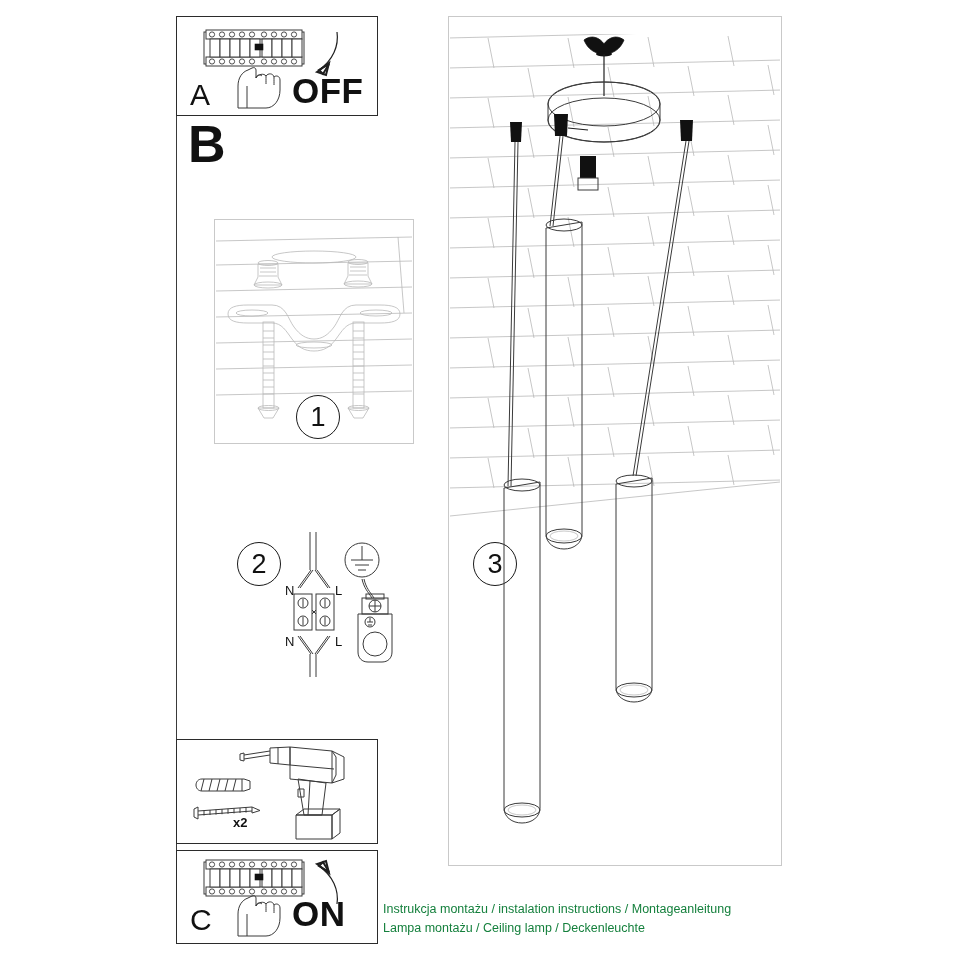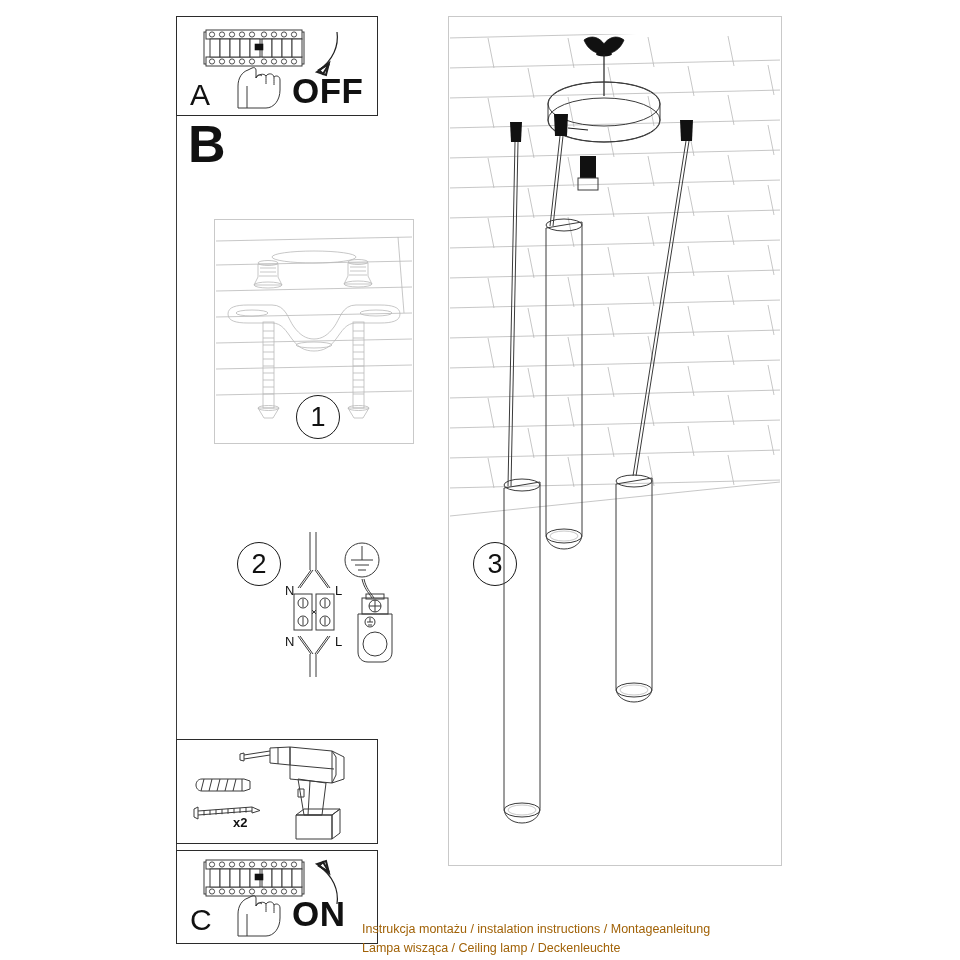--- a/index.html
+++ b/index.html
@@ -82,27 +82,26 @@
     position: absolute;
     font-size: 13px;
     font-weight: 700;
     color: #111;
     margin-top: 12px;
   }
 
   
   .footer {
     position: absolute;
-    left: 362px;
+    left: 383px;
     top: 900px;
     font-size: 12.5px;
     line-height: 1.55;
-    color: #a16207;
+    color: #15803d;
     white-space: nowrap;
-    margin-top: 20px;
   }
 
   svg { display: block; overflow: visible; }
   .ln  { fill: none; stroke: #3a3a3a; stroke-width: 1; }
   .ln-t{ fill: none; stroke: #b9b9b9; stroke-width: 0.8; }
   .ln-d{ fill: none; stroke: #1f1f1f; stroke-width: 1.2; }
   .fill-dark { fill: #111; stroke: #111; stroke-width: 0.6; }
   .fill-white { fill: #ffffff; stroke: #3a3a3a; stroke-width: 1; }
 </style>
 </head>
@@ -640,16 +639,16 @@
       <path class="ln" fill="#fff" d="M56,472 L92,466 L92,792 C92,801 84,807 74,807
                C64,807 56,801 56,792 Z"></path>
       <ellipse cx="74" cy="469" rx="18" ry="6" class="ln" fill="#fff"></ellipse>
       <ellipse cx="74" cy="794" rx="18" ry="7" class="ln" fill="#fff"></ellipse>
       <ellipse cx="74" cy="794" rx="14" ry="5" class="ln-t" fill="none"></ellipse>
     </g>
   </svg>
 
   <div class="footer">
     <div>Instrukcja montażu / instalation instructions / Montageanleitung</div>
-    <div>Lampa wisząca / Ceiling lamp / Deckenleuchte</div>
+    <div>Lampa montażu / Ceiling lamp / Deckenleuchte</div>
   </div>
 
 </div>
 
 </body></html>

